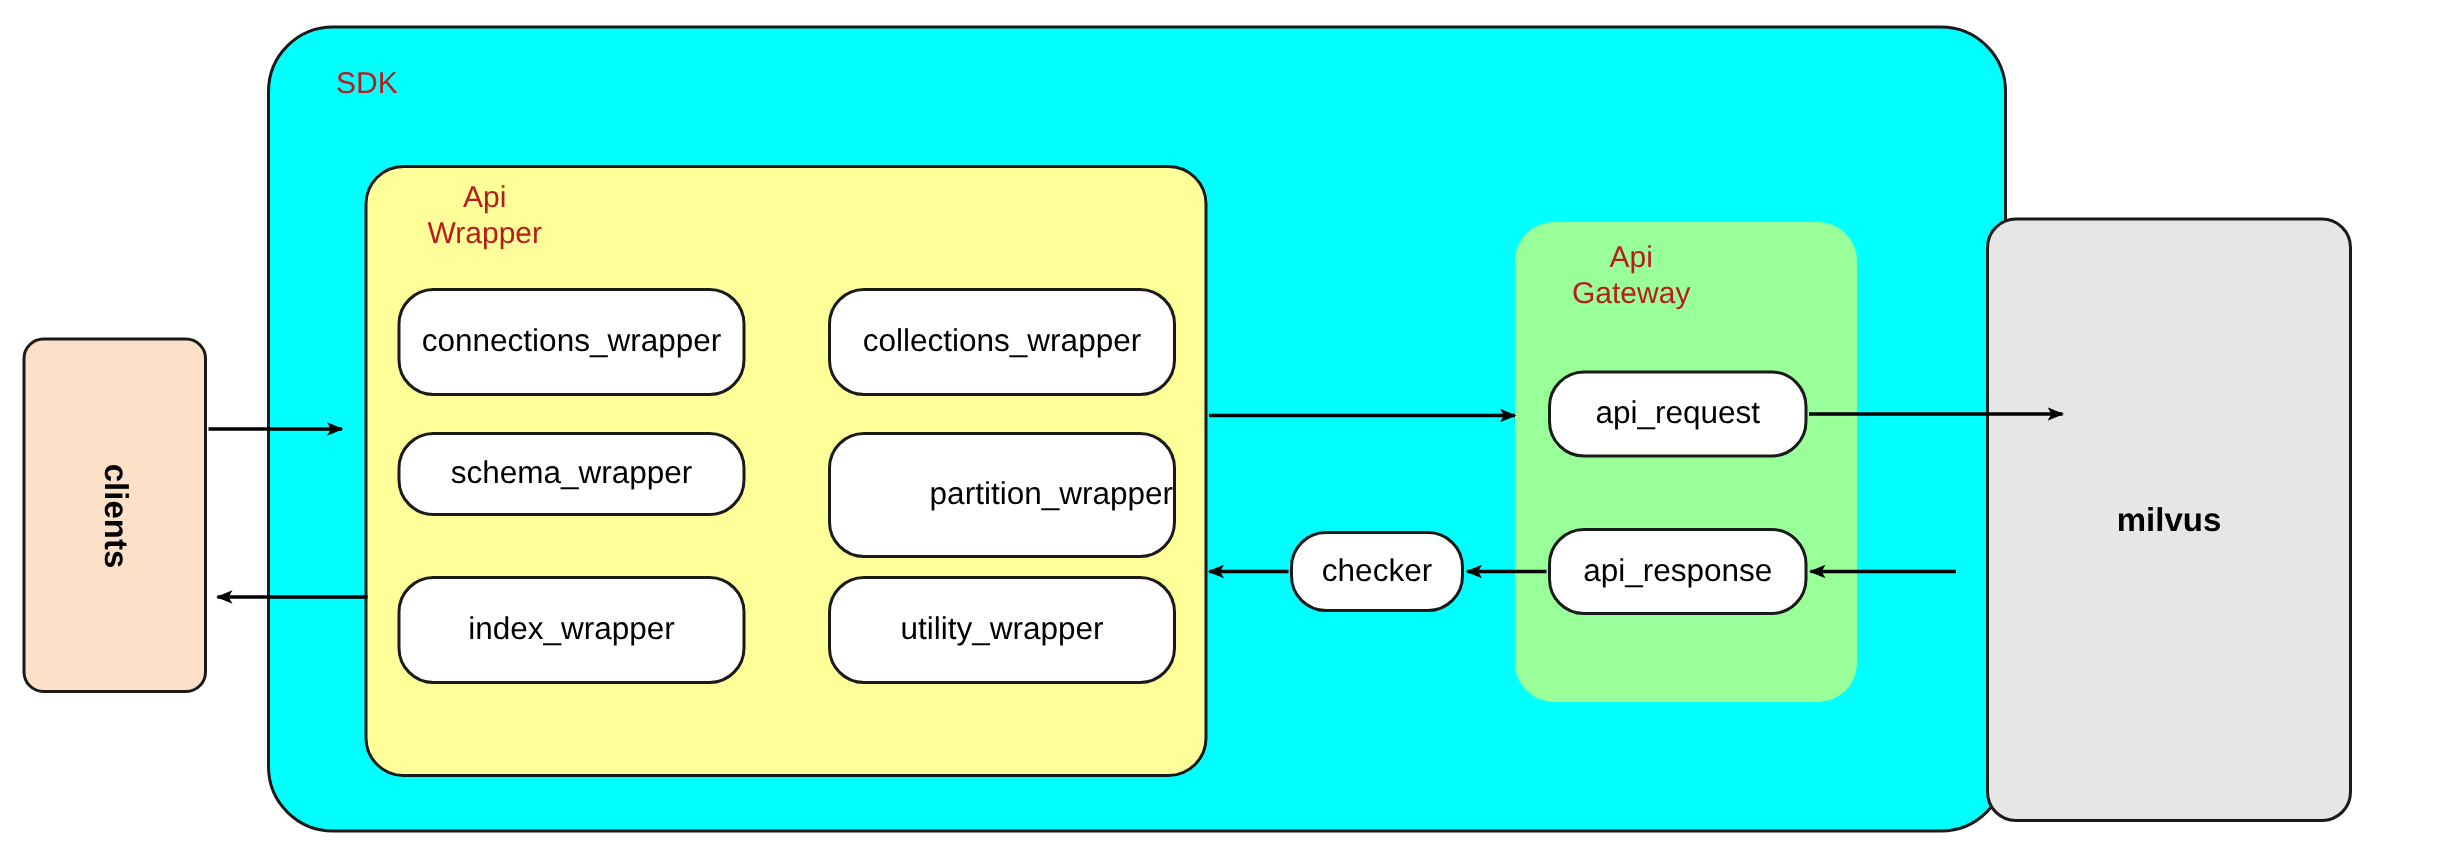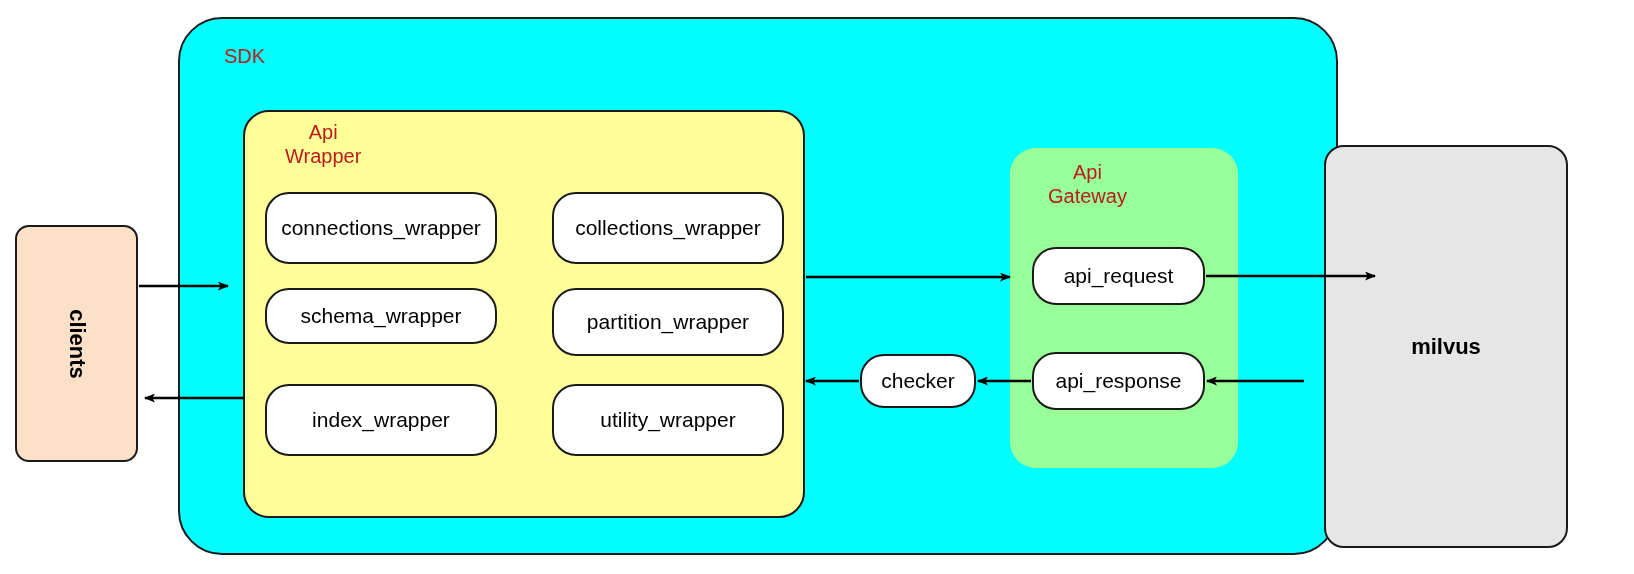--- a/index.html
+++ b/index.html
@@ -86,21 +86,21 @@
     background: #ffffff;
     border-radius: 24px;
     font-size: 21px;
     font-weight: normal;
   }
 
   
   .w-conn  { left: 265px; top: 192px; width: 232px; height: 72px; }
   .w-coll  { left: 552px; top: 192px; width: 232px; height: 72px; text-align: center; }
   .w-schema{ left: 265px; top: 288px; width: 232px; height: 56px; }
-  .w-part  { left: 552px; top: 288px; width: 232px; height: 68px; }
+  .w-part  { left: 552px; top: 288px; width: 232px; height: 84px; justify-content: flex-end; }
   .w-index { left: 265px; top: 384px; width: 232px; height: 72px; }
   .w-util  { left: 552px; top: 384px; width: 232px; height: 72px; text-align: center; }
 
   
   .g-req   { left: 1032px; top: 247px; width: 173px; height: 58px; }
   .g-resp  { left: 1032px; top: 352px; width: 173px; height: 58px; }
 
   
   .checker-box { left: 860px; top: 354px; width: 116px; height: 54px; }
 

